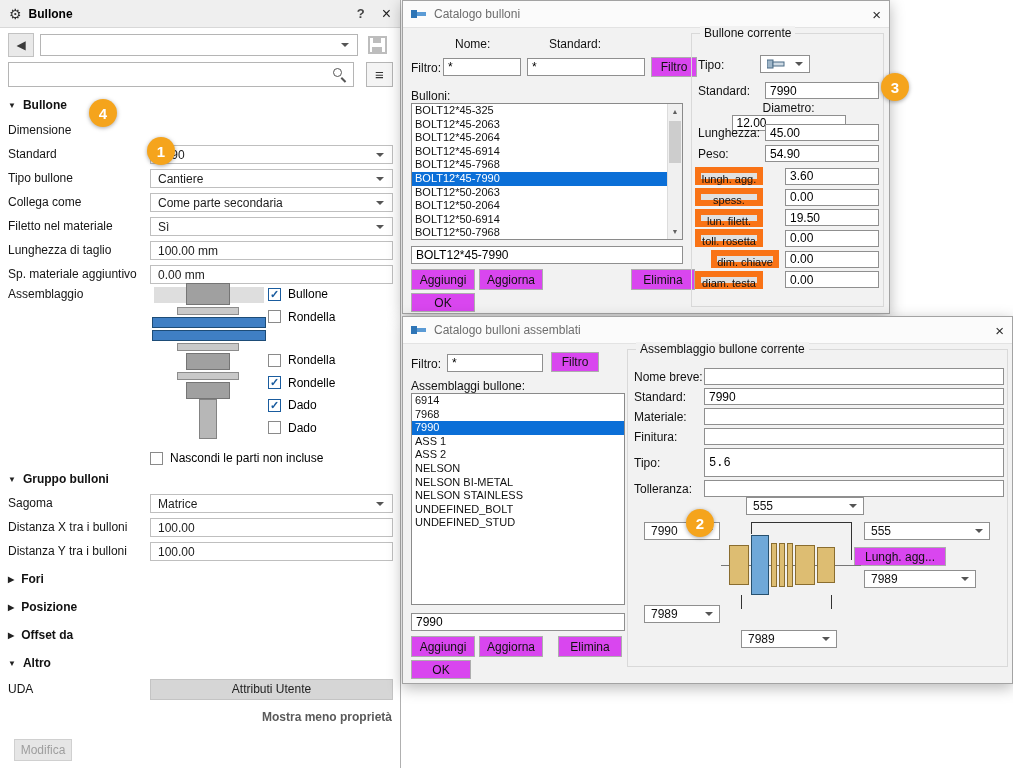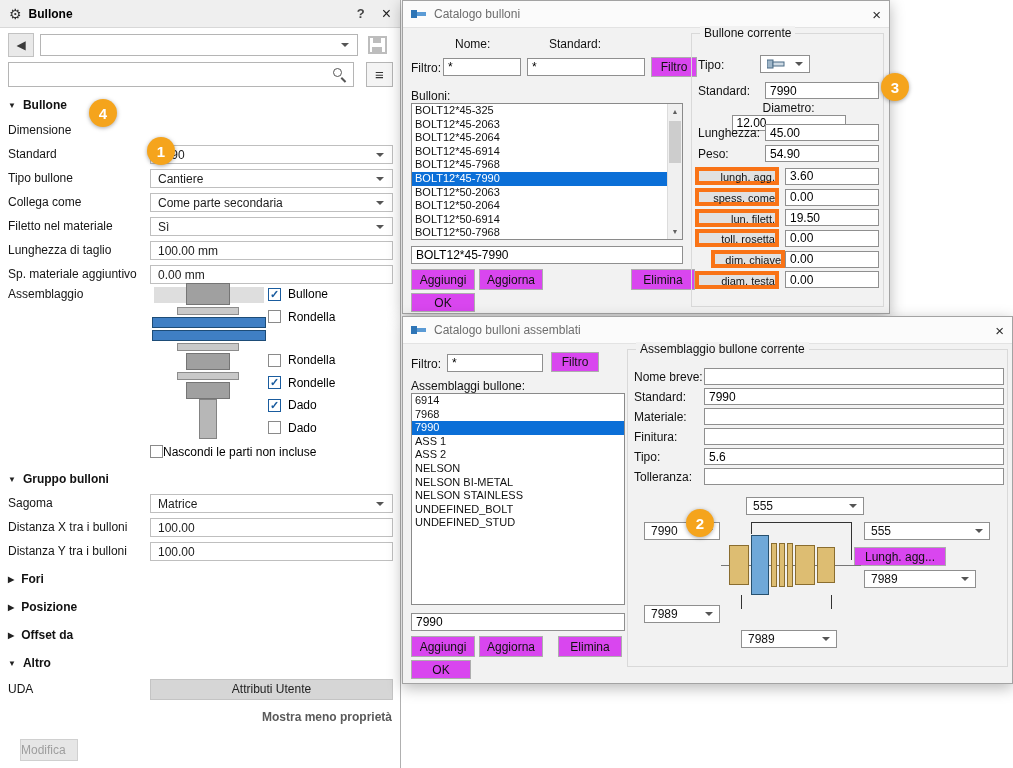--- a/index.html
+++ b/index.html
@@ -35,24 +35,24 @@
   .bp-washer{position:absolute;left:25px;width:62px;height:8px;background:#c9c9c9;border:1px solid #8c8c8c;}
   .bp-plate{position:absolute;left:0;width:114px;height:11px;background:#3f7fc4;border:1px solid #1d4c77;}
   .bp-nut{position:absolute;left:34px;width:44px;height:17px;background:#a0a0a0;border:1px solid #757575;}
   .bp-shank{position:absolute;left:47px;top:116px;width:18px;height:40px;background:#b7b7b7;border:1px solid #838383;}
   .cbcol{position:absolute;left:268px;top:283px;width:126px;}
   .cbrow{display:flex;align-items:center;gap:7px;height:22.5px;}
   .cbrow.gap{margin-top:21px;}
   .cb{width:13px;height:13px;border:1px solid #8a8a8a;background:#fff;font-size:11px;line-height:11px;color:#1a5c9e;text-align:center;font-weight:bold;flex:0 0 13px;}
   .cb.on{border-color:#1a5c9e;}
   .cblbl{font-size:12px;}
-  .hidepartsrow{position:absolute;left:150px;top:445px;display:flex;align-items:flex-start;gap:0;height:20px;}
+  .hidepartsrow{position:absolute;left:150px;top:445px;display:flex;align-items:flex-end;gap:7px;height:20px;}
   .udabtn{position:absolute;left:150px;top:679px;width:243px;height:21px;background:#d6d6d6;border:1px solid #c4c4c4;font-size:12px;color:#222;text-align:center;line-height:19px;}
   .showless{position:absolute;right:8px;top:710px;font-weight:bold;color:#5a5a5a;font-size:12px;}
-  .modifica{position:absolute;left:20px;top:739px;width:58px;height:22px;background:#e6e6e6;border:1px solid #d0d0d0;color:#9e9e9e;font-size:12px;text-align:left;line-height:20px;}
+  .modifica{position:absolute;left:14px;top:739px;width:58px;height:22px;background:#e6e6e6;border:1px solid #d0d0d0;color:#9e9e9e;font-size:12px;text-align:center;line-height:20px;}
 
   
   .dlg{position:absolute;background:#f2f2f2;border:1px solid #a3a3a3;box-shadow:0 4px 14px rgba(0,0,0,.28);}
   .dlg-cat{left:402px;top:0;width:488px;height:314px;z-index:10;}
   .dlg-asm{left:402px;top:316px;width:611px;height:368px;z-index:20;}
   .dlg-title{position:absolute;left:0;top:0;width:100%;height:27px;background:#fbfbfb;border-bottom:1px solid #e3e3e3;display:flex;align-items:center;padding:0 8px;gap:7px;color:#6d6d6d;font-size:12px;}
   .dlg-close{margin-left:auto;color:#2b2b2b;font-size:15px;}
   .dl{position:absolute;font-size:12px;color:#111;white-space:nowrap;}
   .tin{background:#fff;border:1px solid #8f8f8f;font-size:12px;padding:0 4px;outline:none;height:18px;}
   .btn{position:absolute;background:#d946ef;border:1px solid #adadad;font-size:12px;color:#111;display:flex;align-items:center;justify-content:center;}
@@ -60,21 +60,21 @@
   .li{height:13.6px;line-height:13.6px;padding:0 3px;white-space:nowrap;color:#111;}
   .li.sel{background:#0b6fd7;color:#fff;}
   .sbar{position:absolute;right:0;top:0;bottom:0;width:15px;background:#f0f0f0;border-left:1px solid #dcdcdc;font-family:"Liberation Sans",sans-serif;}
   .sbar .up,.sbar .dn{position:absolute;left:0;width:100%;height:15px;font-size:7px;color:#606060;text-align:center;line-height:15px;background:#f0f0f0;}
   .sbar .up{top:0;} .sbar .dn{bottom:0;}
   .sbar .thumb{position:absolute;left:1px;width:12px;top:17px;height:42px;background:#cdcdcd;}
   .groupbox{position:absolute;border:1px solid #d9d9d9;}
   .grouplabel{position:absolute;top:-8px;left:8px;background:#f2f2f2;padding:0 4px;font-size:12px;color:#111;white-space:nowrap;}
   .prow{display:flex;align-items:center;justify-content:space-between;}
   .plbl{font-size:12px;color:#111;}
-  .pbtn{background:#e1e1e1;border:4px solid #f97316;font-size:11px;color:#111;width:84px;height:18px;text-align:right;}
+  .pbtn{background:#e1e1e1;border:6px solid #f97316;font-size:11px;color:#111;width:68px;height:18px;}
   .arow{display:flex;align-items:center;margin-bottom:3px;}
   .albl{flex:0 0 70px;font-size:12px;color:#111;}
   .dcombo{position:absolute;background:#fff;border:1px solid #8f8f8f;height:18px;font-size:12px;display:flex;align-items:center;padding:0 6px;color:#111;}
   .dcombo::after{content:"";position:absolute;right:6px;top:50%;margin-top:-2px;border:4px solid transparent;border-top-color:#555;}
 
   
   .asm-diag{position:absolute;left:318px;top:200px;width:150px;height:95px;}
   .ad-line{position:absolute;background:#333;}
   .ad-part{position:absolute;border:1px solid #8a6d2f;background:#ddbd72;}
   .ad-plate{position:absolute;border:1px solid #27506e;background:#6fa8d8;}
@@ -381,21 +381,21 @@
         <div class="arow">
           <span class="albl">Materiale:</span>
           <input class="tin" style="flex: 1 1 0%; height: 17px;">
         </div>
         <div class="arow">
           <span class="albl">Finitura:</span>
           <input class="tin" style="flex: 1 1 0%; height: 17px;">
         </div>
         <div class="arow">
           <span class="albl">Tipo:</span>
-          <input class="tin" value="5.6" style="flex: 1 1 0%; height: 17px;">
+          <input class="tin" value="5.6" style="flex: 1 1 0%; height: 29px; font-family: Liberation Mono, monospace;">
         </div>
         <div class="arow">
           <span class="albl">Tolleranza:</span>
           <input class="tin" style="flex: 1 1 0%; height: 17px;">
         </div>
       </div>
   </div>
 
   <div class="dcombo" style="left:343px;top:180px;width:118px">
       <span>555</span>

